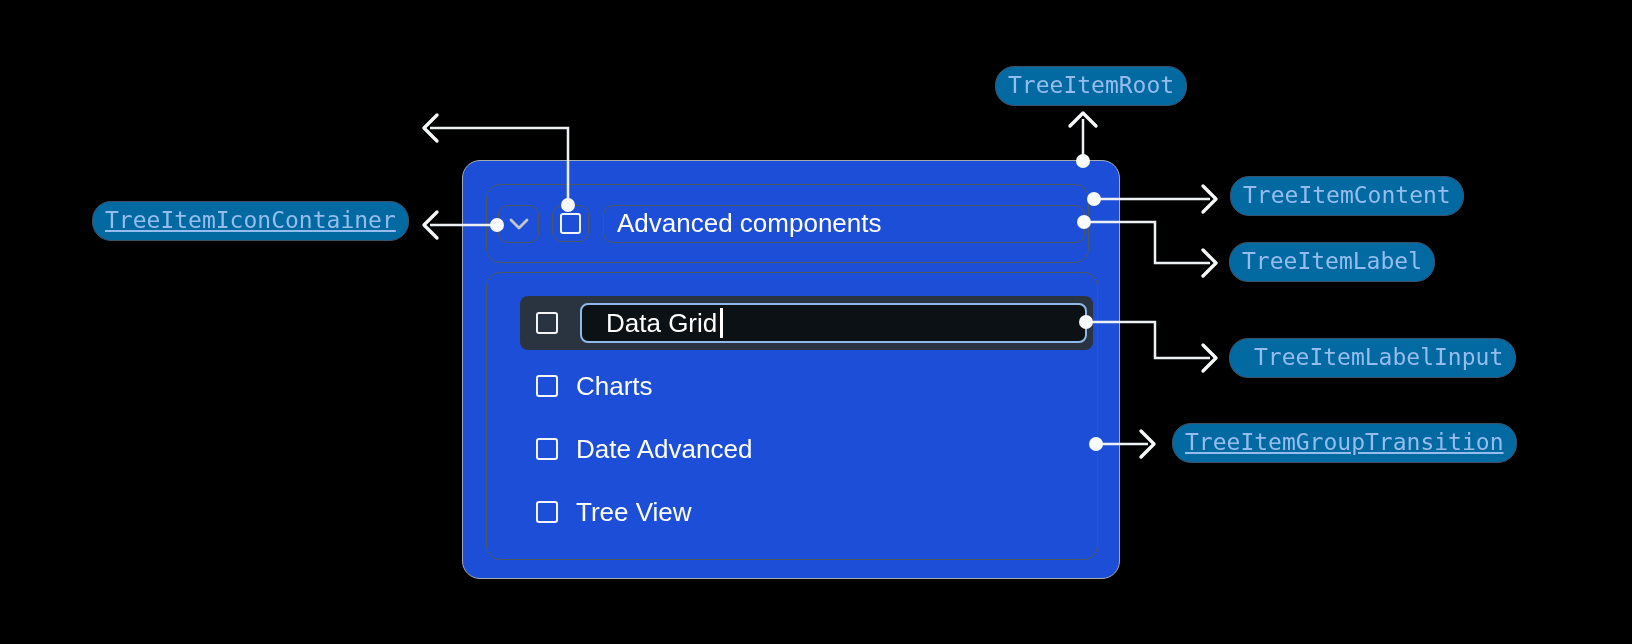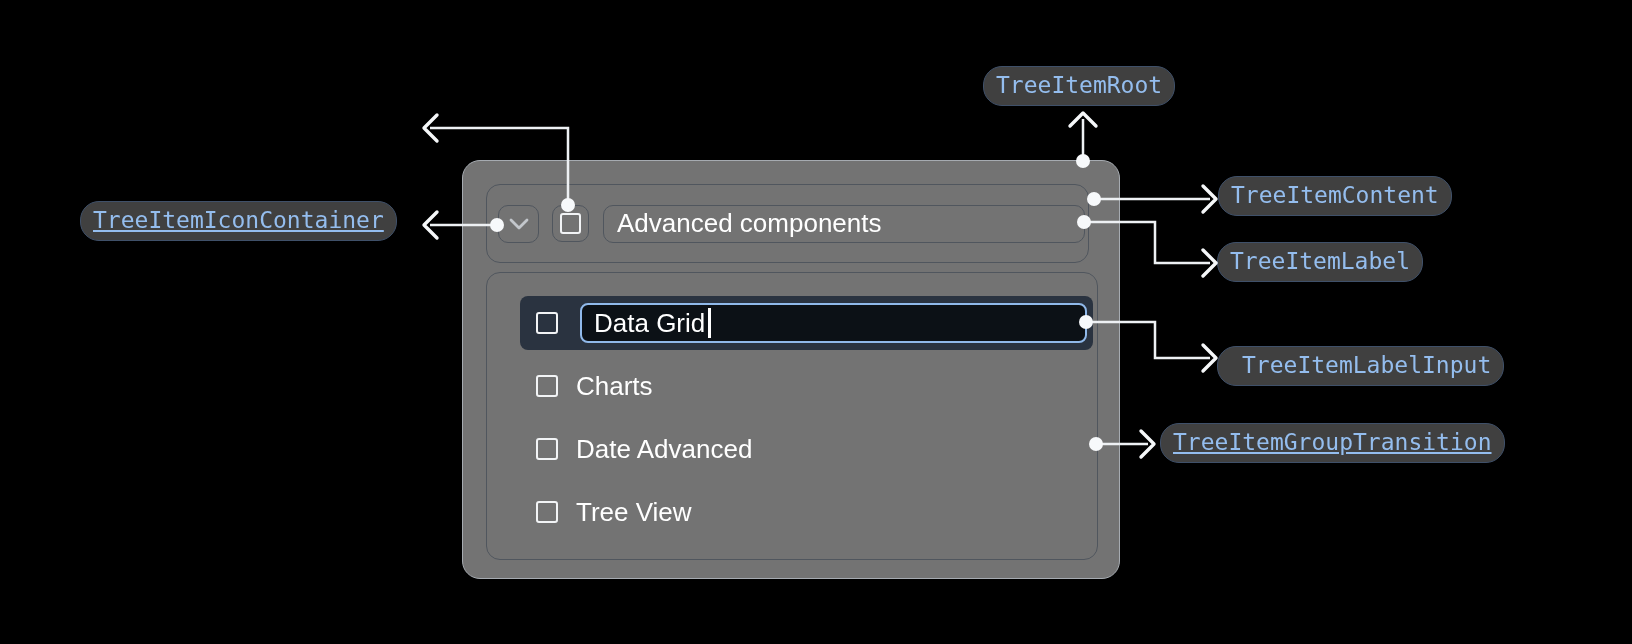--- a/index.html
+++ b/index.html
@@ -5,35 +5,35 @@
   html,body{margin:0;padding:0;background:#000;}
   #canvas{
     position:relative;width:1632px;height:644px;background:#000;overflow:hidden;
     font-family:"Liberation Sans",sans-serif;
   }
   
   .chip{
     position:absolute;
     font-family:"DejaVu Sans Mono","Liberation Mono",monospace;
     font-size:23px;line-height:1.2;
-    color:#94bdee;background:#404040;
+    color:#94bdee;background:#0369a1;
     border:1.5px solid #3f5069;border-radius:19px;
-    padding:5px 12px;white-space:nowrap;
+    padding:5px 12px;white-space:nowrap;margin-left:12px;
   }
   #chip-checkbox{left:153px;top:108px;}
   #chip-iconcontainer{left:80px;top:201px;text-decoration:underline;}
   #chip-root{left:983px;top:66px;}
   #chip-content{left:1218px;top:176px;}
   #chip-label{left:1217px;top:242px;}
-  #chip-labelinput{left:1217px;top:346px;padding-left:24px;}
+  #chip-labelinput{left:1217px;top:338px;padding-left:24px;}
   #chip-grouptransition{left:1160px;top:423px;text-decoration:underline;}
   
   .tree-root{
     position:absolute;left:462px;top:160px;width:658px;height:419px;
-    box-sizing:border-box;background:#737373;
+    box-sizing:border-box;background:#1d4ed8;
     border:1.5px solid #a6abb1;border-radius:18px;
   }
   .tree-content{
     position:absolute;left:23px;top:23px;width:603px;height:79px;
     box-sizing:border-box;border:1.5px solid #50565e;border-radius:14px;
     display:flex;align-items:center;padding:0 3px 0 11px;
   }
   .icon-container{
     width:41px;height:38px;box-sizing:border-box;flex:0 0 auto;
     border:1.5px solid #50565e;border-radius:10px;
@@ -63,21 +63,21 @@
     height:54px;margin:0 4px 9px 33px;
     display:flex;align-items:center;padding-left:16px;box-sizing:border-box;
     color:#ffffff;font-size:26px;
   }
   .tree-row .cb-glyph{width:22px;height:22px;flex:0 0 auto;}
   .tree-row .row-label{margin-left:18px;}
   .tree-row.selected{background:#2a3340;border-radius:8px;padding-right:6px;}
   .label-input{
     flex:1 1 auto;height:40px;box-sizing:border-box;margin-left:22px;
     background:#0c1116;border:2px solid #90b9ea;border-radius:8px;
-    display:flex;align-items:center;padding-left:12px;
+    display:flex;align-items:center;padding-left:24px;
     color:#ffffff;font-size:26px;
   }
   .caret{
     display:inline-block;width:2.5px;height:30px;background:#ffffff;
     margin-left:3px;flex:0 0 auto;
   }
   
   #overlay{position:absolute;left:0;top:0;pointer-events:none;}
   #overlay .ln{stroke:#eef1f4;stroke-width:2.5;fill:none;}
   #overlay .ah{stroke:#f5f7f9;stroke-width:3.4;fill:none;stroke-linecap:round;stroke-linejoin:round;}

